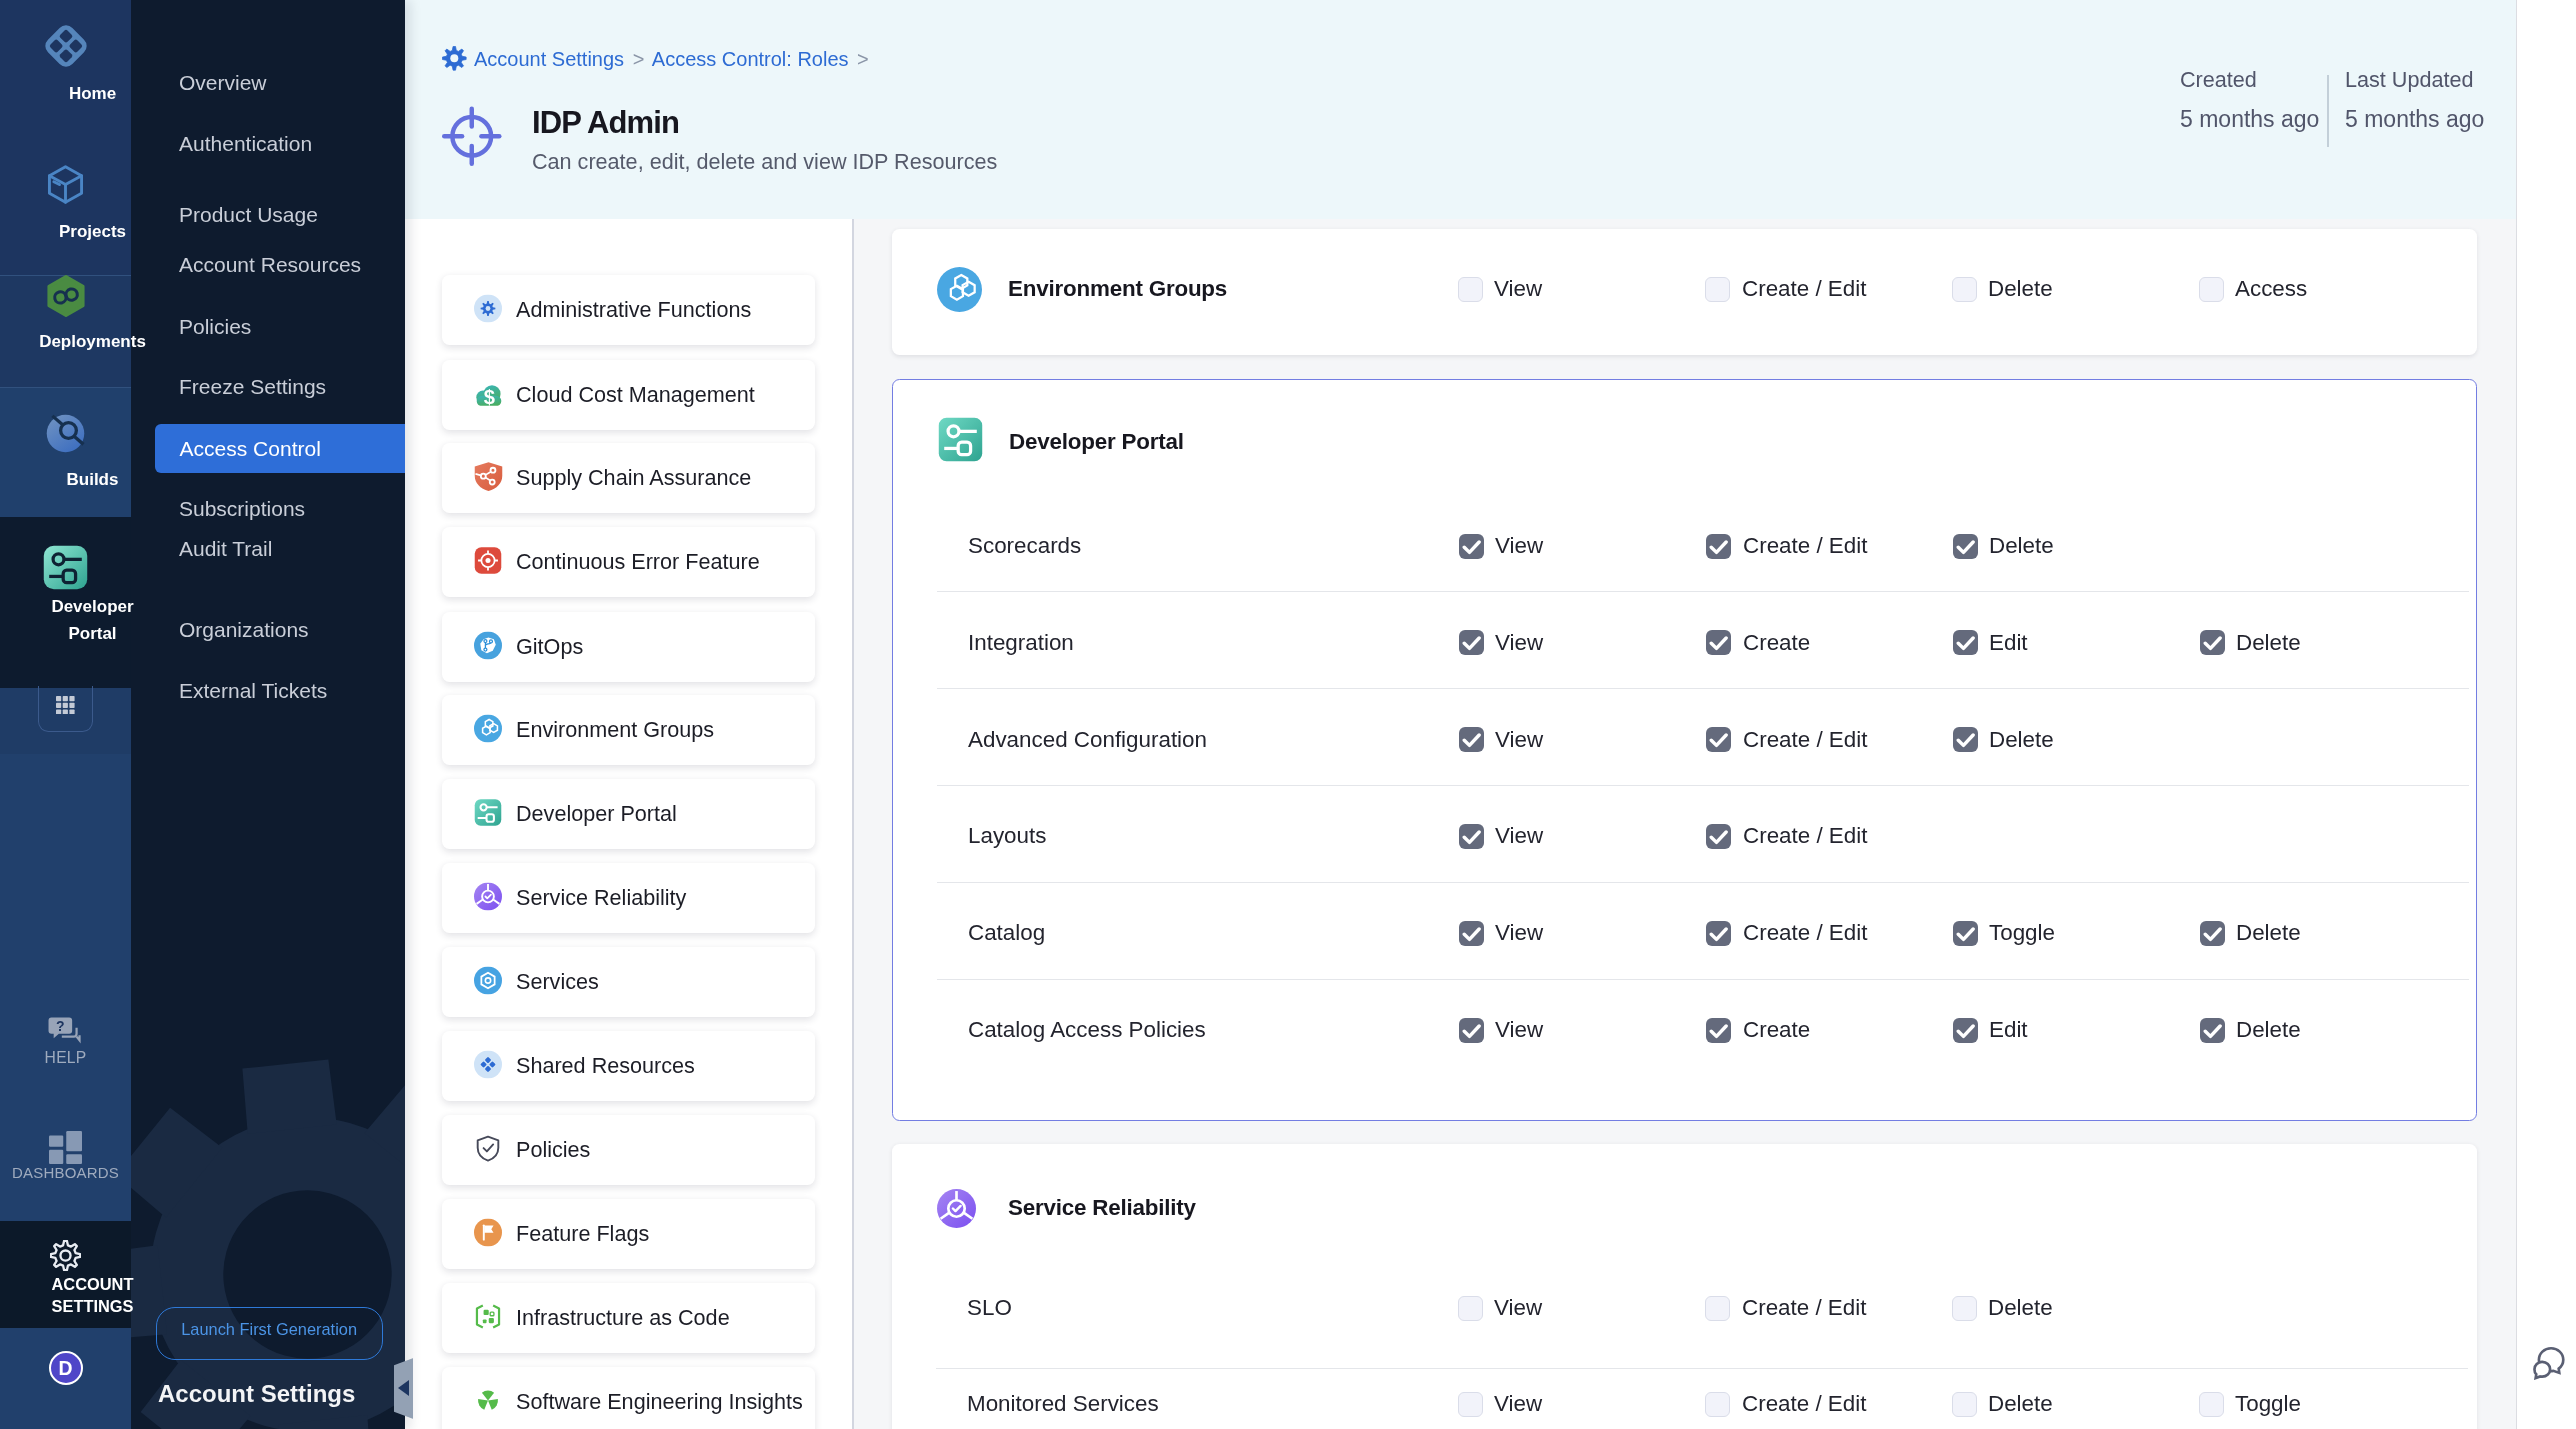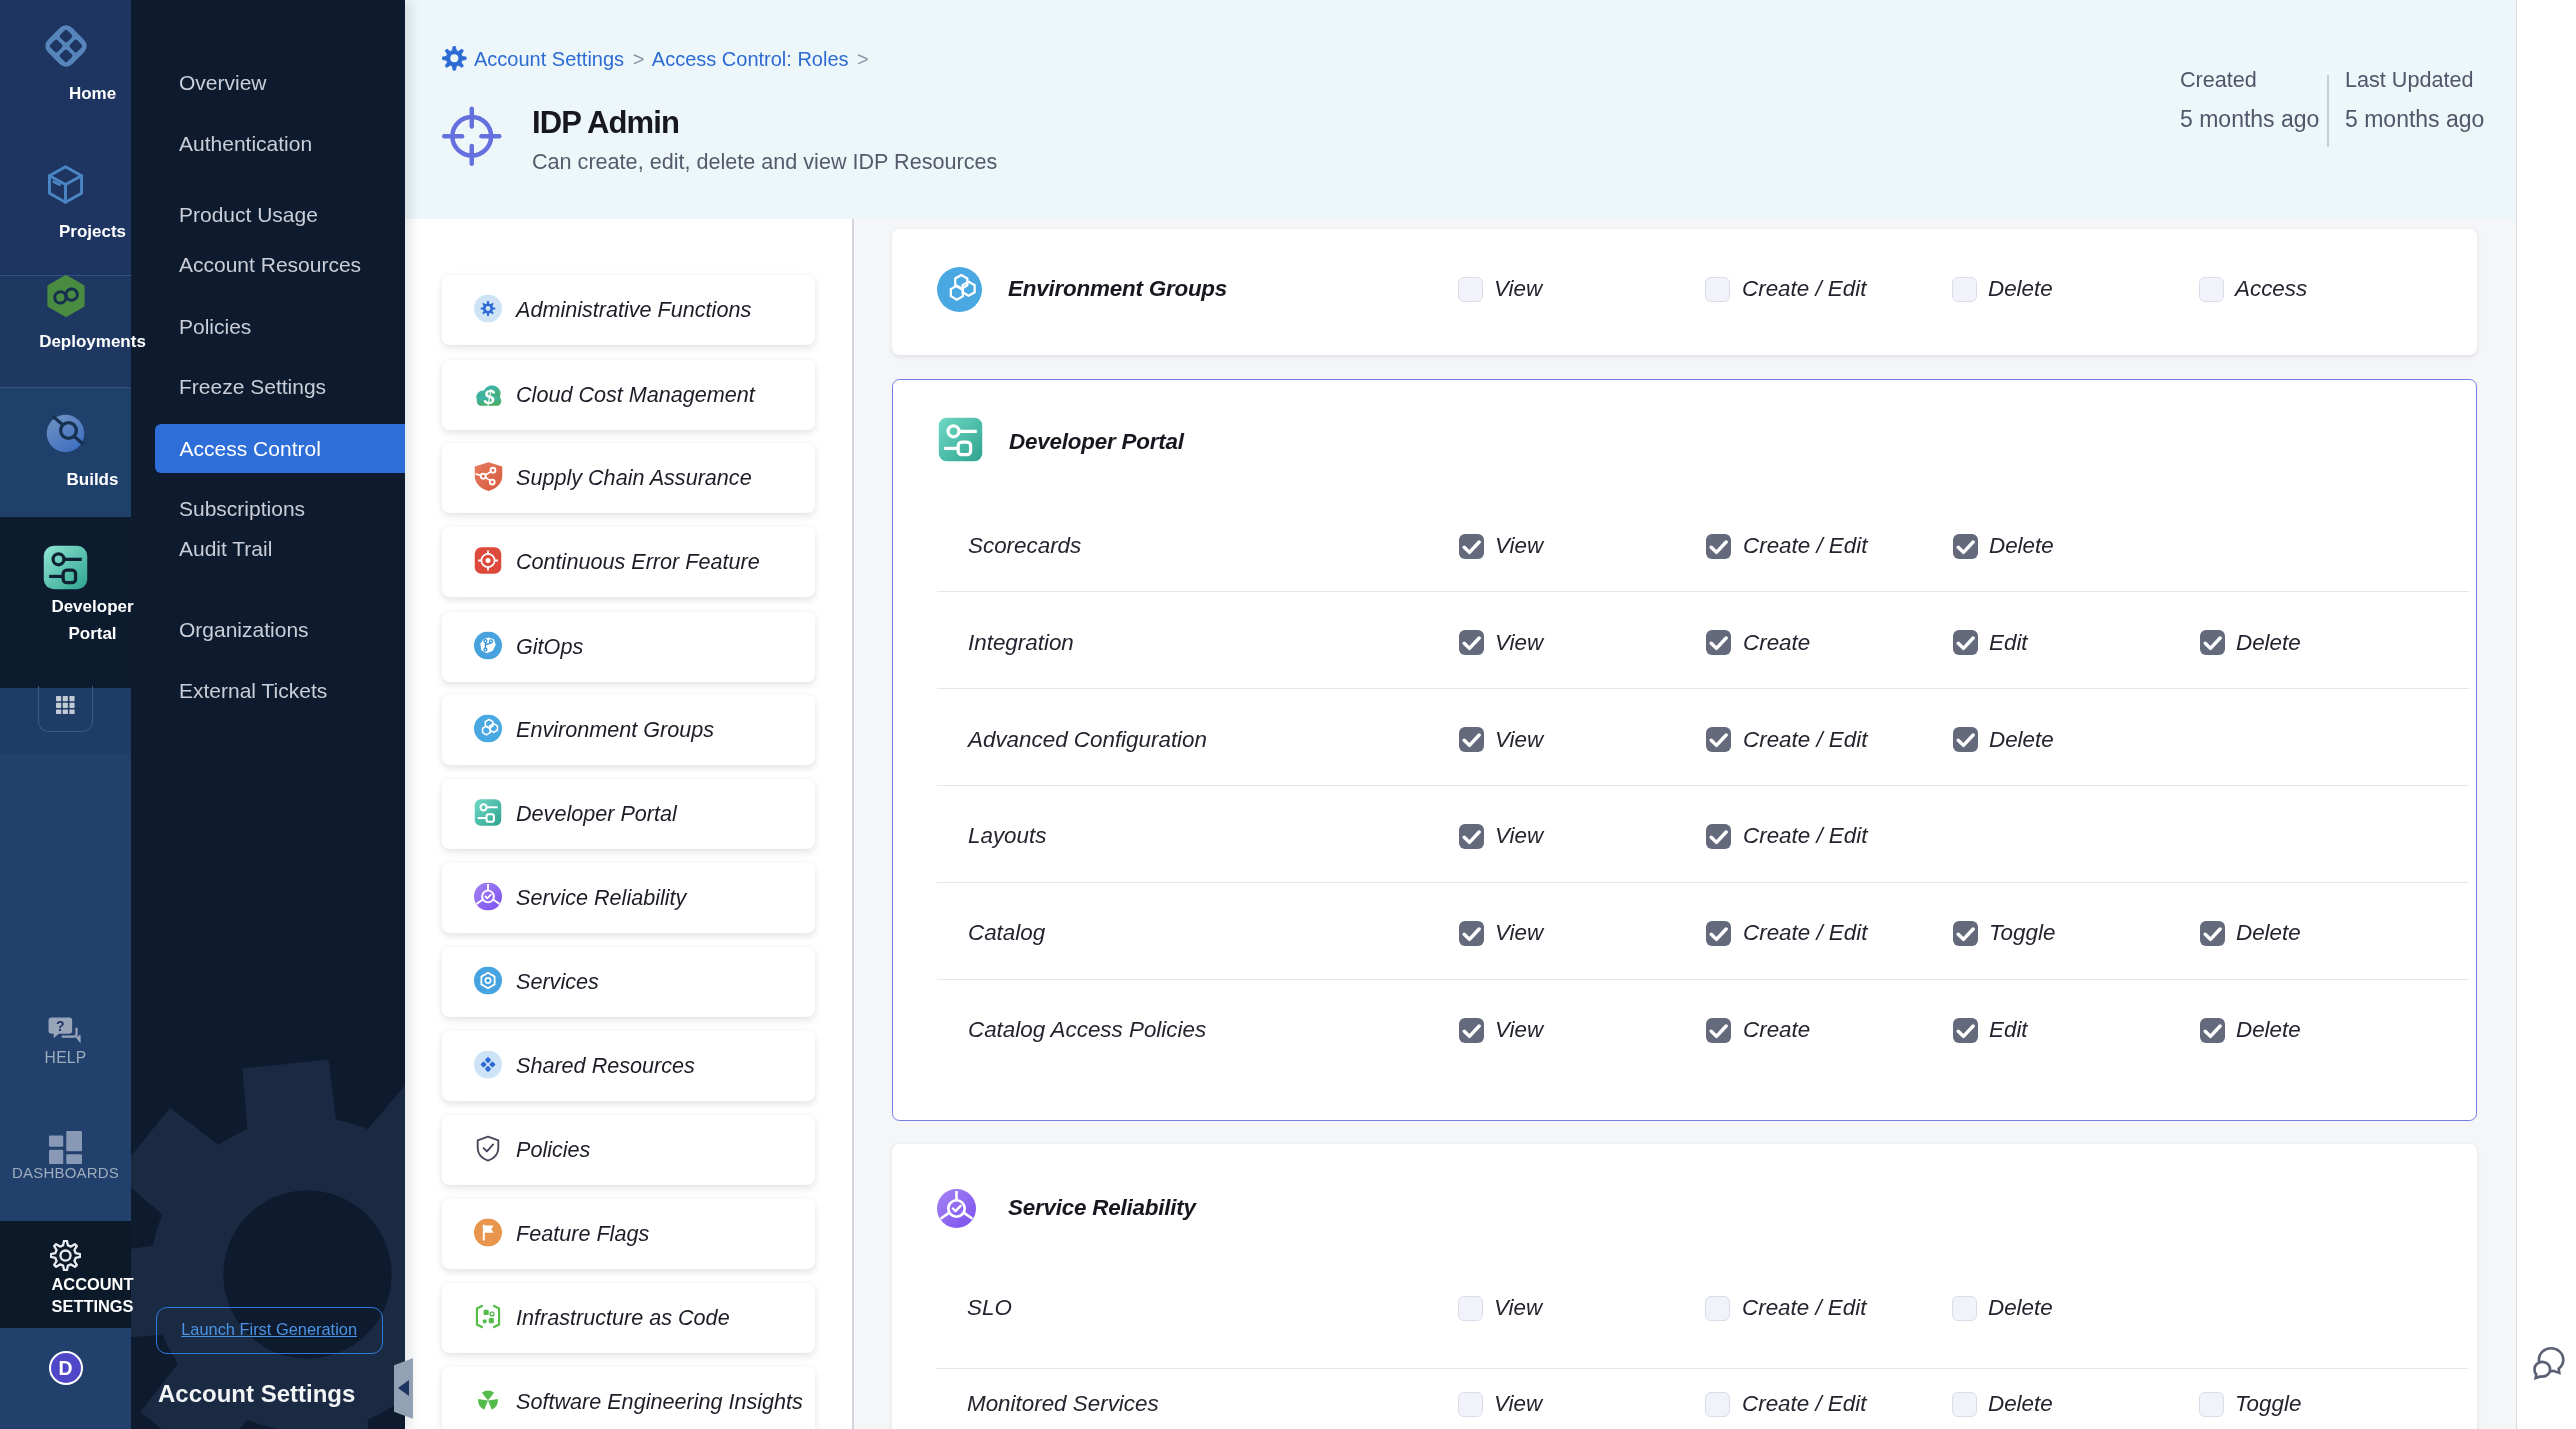--- a/index.html
+++ b/index.html
@@ -18,36 +18,36 @@
   .rb-acct   { top:1221px; height:107px; background:#0c1929; }
   .railitem { position:absolute; left:0; width:131px; text-align:center; color:#fff; }
   .raillabel { font-size:17px; font-weight:600; color:#fff; line-height:27px;margin-left:27px; }
   .smalllabel { font-size:15.7px; font-weight:400; color:#9fabbe; letter-spacing:0.2px;}
 
   
   #subnav { left:131px; top:0; width:274px; height:1430px; background:#0e1b2e; z-index:4; overflow:hidden; box-shadow:6px 0 10.4px rgba(10,20,40,0.10);}
   .navitem { position:absolute; left:48px; color:#c9ced8; font-size:21px; }
   .navsel { position:absolute; left:24px; width:250px; height:49px; top:424px; background:#2e6ed8; border-radius:6px 0 0 6px; }
   .navsel span { position:absolute; left:24.6px; top:12.7px; color:#fff; font-size:21px; }
-  #launchbtn { left:24.6px; top:1307px; width:227px; height:47px; border:1.9px solid #2e79d8; border-radius:11px; color:#4b94e6; font-size:16.4px; text-align:center; line-height:43px;text-decoration:underline; }
+  #launchbtn { left:24.6px; top:1307px; width:227px; height:53px; border:1.9px solid #2e79d8; border-radius:19px; color:#4b94e6; font-size:16.4px; text-align:center; line-height:43px; }
   #subtitle { left:27px; top:1380px; color:#f3f4f6; font-size:24px; font-weight:700; }
   #collapsetab { left:394px; top:1358px; z-index:7; width:19.4px; height:61px; background:#93a1b4; clip-path:polygon(0 12%,100% 0,100% 100%,0 88%); }
   #collapsetab:after { content:""; position:absolute; left:3.7px; top:21.6px; border-right:11.2px solid #1d3560; border-top:8.2px solid transparent; border-bottom:8.2px solid transparent; }
 
   
   #header { left:405px; top:0; width:2112px; height:219px; background:#edf7fa; z-index:3; }
   .crumb { position:absolute; top:48px; font-size:20px; color:#2d6bd3; }
   .crumbsep { color:#8b96a8; }
   #pgtitle { left:127px; top:105px; font-size:31px; font-weight:700; color:#17171f; letter-spacing:-0.9px;}
   #pgsub { left:127px; top:149px; font-size:21.6px; color:#555a6b; }
   .meta { position:absolute; font-size:21.6px; color:#51556a; }
   #metadivider { left:1922px; top:75px; width:1.5px; height:72px; background:#c3cfd8; }
 
   
-  #content { left:405px; top:209px; width:2171px; height:1221px; background:#f5f6f8;font-style:italic; }
+  #content { left:405px; top:209px; width:2171px; height:1221px; background:#f5f6f8; }
   #vdiv { left:447px; top:0px; width:1.5px; height:1221px; background:#d3d6e0; }
 
   .rescard { position:absolute; left:37px; width:373px; height:70px; background:#fff; border-radius:7.5px; box-shadow:0 2.2px 7.5px rgba(40,41,61,0.13); }
   .rescard .ric { position:absolute; left:32px; top:50%; transform:translateY(-50%); }
   .rescard .rlabel { position:absolute; left:74px; top:50%; transform:translateY(-50%); font-size:21.6px; font-weight:500; color:#1c1d26; white-space:nowrap; }
 
   .permcard { position:absolute; left:487px; width:1585px; background:#fff; border-radius:7.5px; box-shadow:0 1.5px 4.5px rgba(40,41,61,0.10); }
   .permtitle { position:absolute; left:116px; font-size:22.4px; font-weight:700; color:#17171f; letter-spacing:-0.2px; white-space:nowrap;}
   .permicon { position:absolute; left:45px; }
   .prow-label { position:absolute; left:75px; font-size:22.4px; color:#23242e; white-space:nowrap;}

